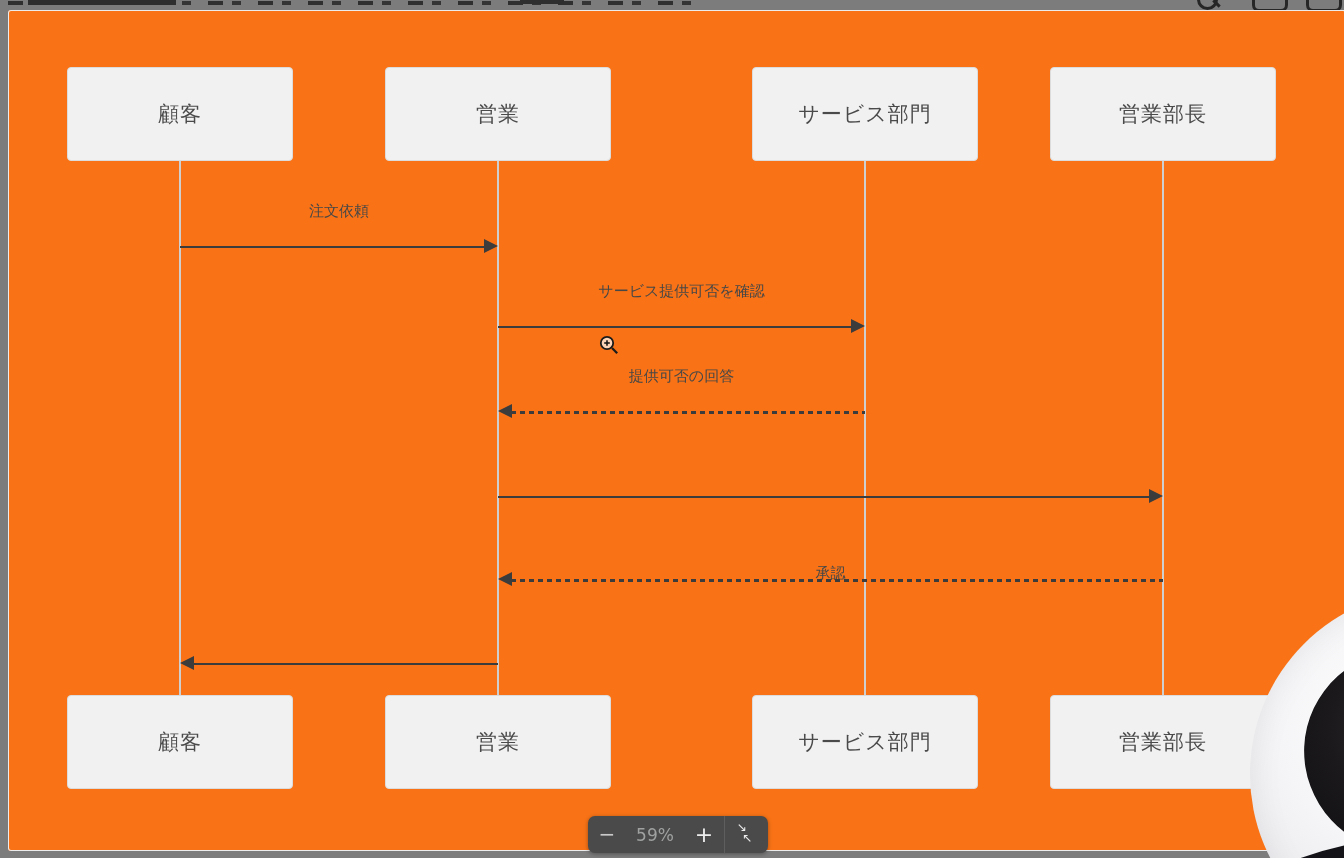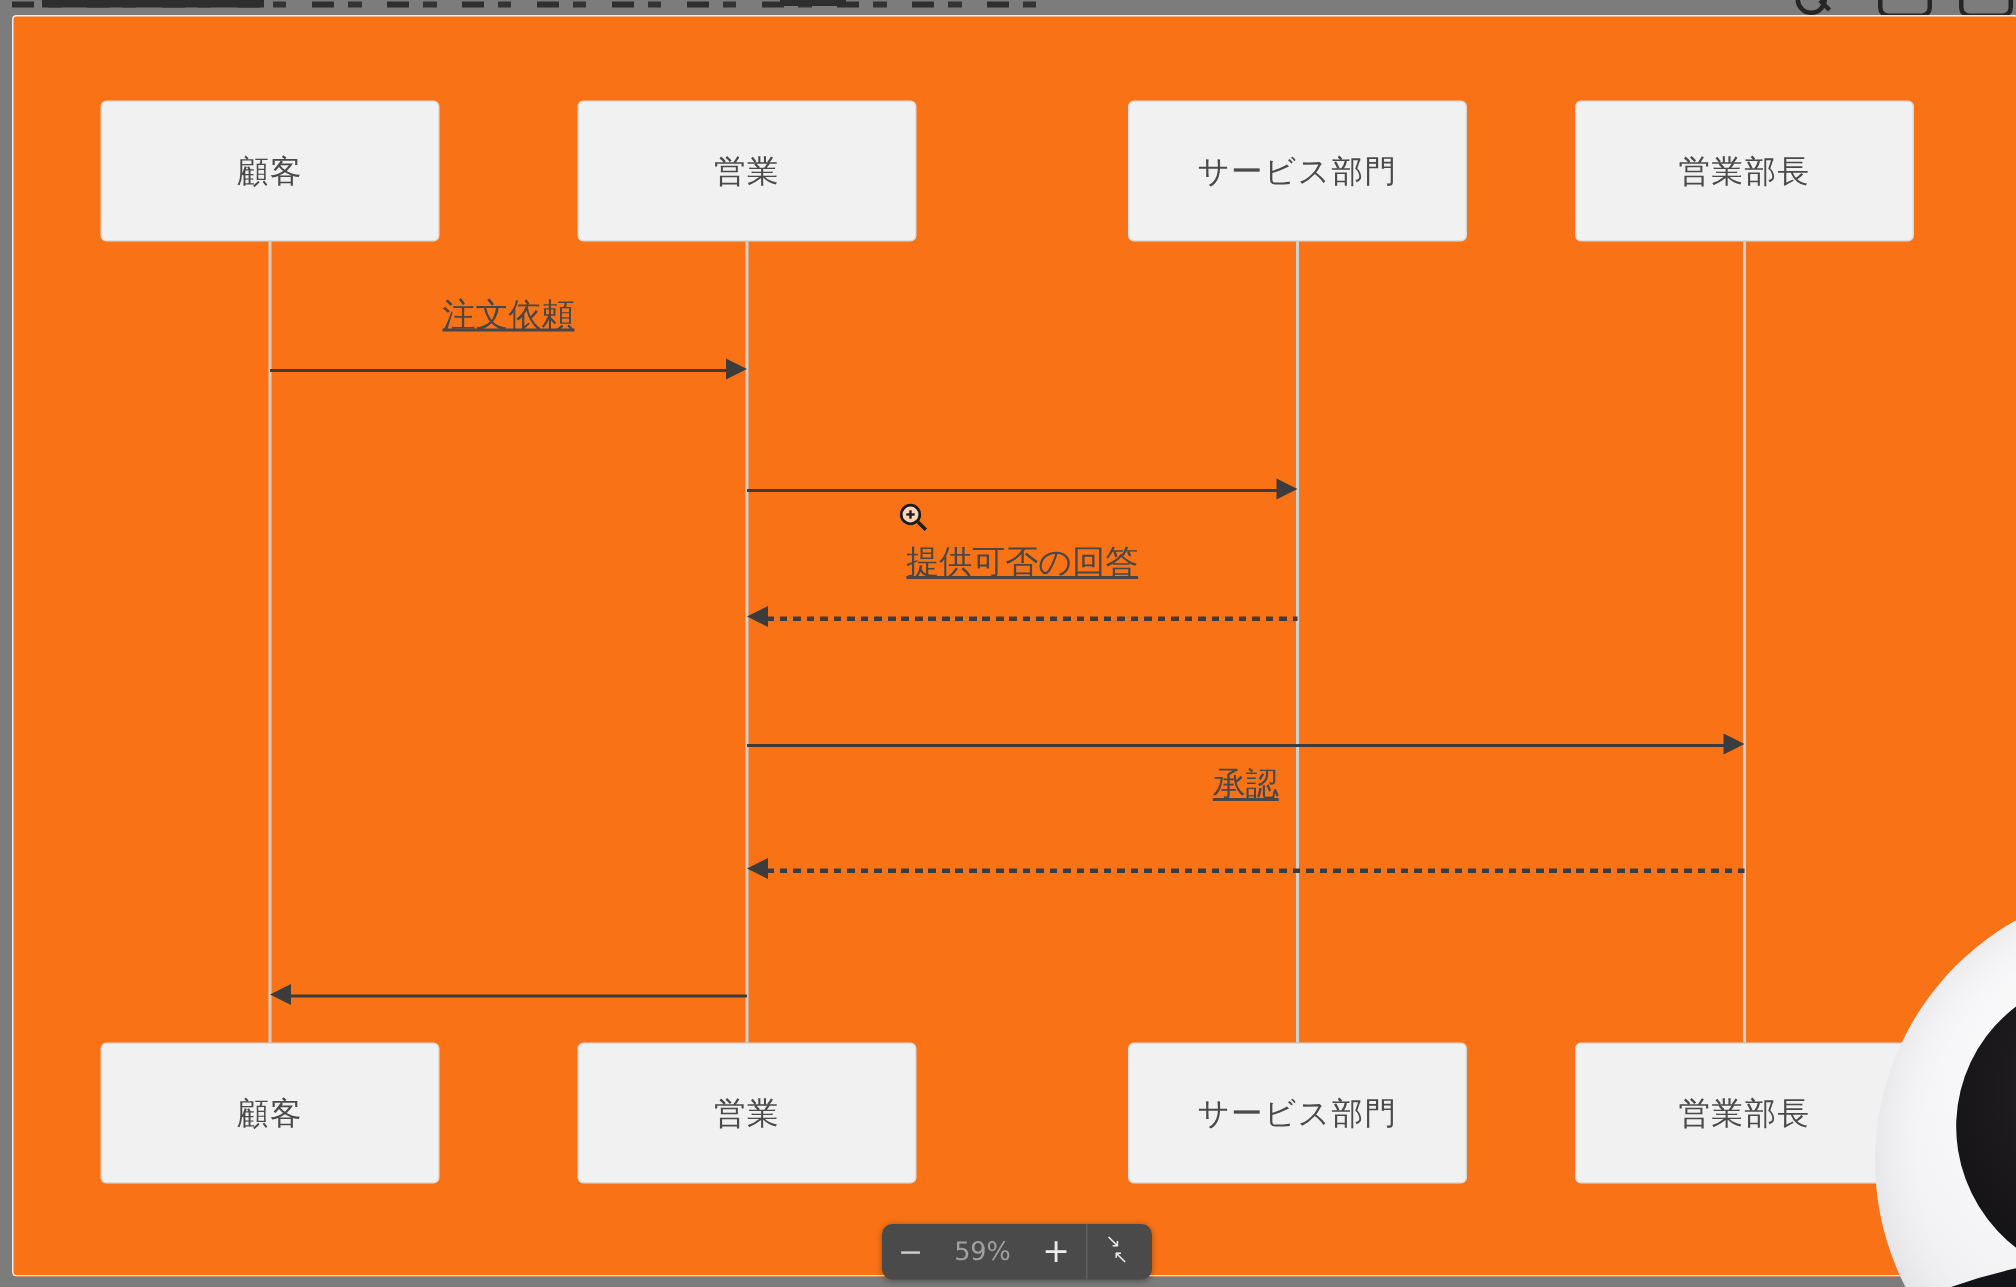--- a/index.html
+++ b/index.html
@@ -17,21 +17,21 @@
 
   
   .canvas{position:absolute;left:8px;top:10px;width:1322px;height:841px;background:#f97316;
           border-radius:3px;box-shadow:0 0 0 1px #ececec inset;padding-left:16px;}
 
   
   .actor-box{position:absolute;width:226px;height:94px;background:#f1f1f1;border:1px solid #dcdcdc;
              border-radius:4px;box-sizing:border-box;display:flex;align-items:center;justify-content:center;
              font-size:21px;color:#4a4a4a;letter-spacing:1px;}
   .lifeline{position:absolute;width:2px;background:#cfcfcf;}
-  .msg-label{position:absolute;transform:translateX(-50%);font-size:22px;line-height:28px;color:#474747;white-space:nowrap;text-decoration:underline;}
+  .msg-label{position:absolute;transform:translateX(-50%);font-size:15px;line-height:28px;color:#474747;white-space:nowrap;}
   .msg-line{position:absolute;height:2px;background:#3c3c3c;}
   .msg-line.dashed{height:3px;background:repeating-linear-gradient(90deg,#3c3c3c 0 5px,rgba(0,0,0,0) 5px 9px);}
   .arrow-head{position:absolute;width:0;height:0;border-top:7px solid transparent;border-bottom:7px solid transparent;}
   .arrow-head.right{border-left:14px solid #3c3c3c;}
   .arrow-head.left{border-right:14px solid #3c3c3c;}
 
   
   .zoom-toolbar{position:absolute;left:588px;top:816px;width:180px;height:37px;background:#4a4a4a;
                 border-radius:7px;display:flex;align-items:center;box-shadow:0 1px 4px rgba(0,0,0,.35);}
   .zt-btn{flex:0 0 auto;background:none;border:none;cursor:pointer;font-family:inherit;}
@@ -76,28 +76,29 @@
       <div class="actor-box" style="left: 377px; top: 685px;">営業</div>
       <div class="lifeline" style="left: 856px; top: 151px; height: 534px;"></div>
       <div class="actor-box" style="left: 744px; top: 57px;">サービス部門</div>
       <div class="actor-box" style="left: 744px; top: 685px;">サービス部門</div>
       <div class="lifeline" style="left: 1154px; top: 151px; height: 534px;"></div>
       <div class="actor-box" style="left: 1042px; top: 57px;">営業部長</div>
       <div class="actor-box" style="left: 1042px; top: 685px;">営業部長</div>
       <div class="msg-label" style="left: 331px; top: 187px;">注文依頼</div>
       <div class="msg-line" style="top: 236px; width: 305px; left: 172px;"></div>
       <div class="arrow-head right" style="top: 229px; left: 476px;"></div>
+      <div class="msg-label" style="left: 673.5px; top: 267px;">サービス提供可否を確認</div>
       <div class="msg-line" style="top: 316px; width: 354px; left: 490px;"></div>
       <div class="arrow-head right" style="top: 309px; left: 843px;"></div>
       <div class="msg-label" style="left: 673.5px; top: 352px;">提供可否の回答</div>
       <div class="msg-line dashed" style="top: 401px; width: 354px; left: 503px;"></div>
       <div class="arrow-head left" style="top: 394px; left: 490px;"></div>
       <div class="msg-line" style="top: 486px; width: 652px; left: 490px;"></div>
       <div class="arrow-head right" style="top: 479px; left: 1141px;"></div>
-      <div class="msg-label" style="left: 822.5px; top: 500px;">承認</div>
+      <div class="msg-label" style="left: 822.5px; top: 549px;">承認</div>
       <div class="msg-line dashed" style="top: 569px; width: 652px; left: 503px;"></div>
       <div class="arrow-head left" style="top: 562px; left: 490px;"></div>
       <div class="msg-line" style="top: 653px; width: 305px; left: 185px;"></div>
       <div class="arrow-head left" style="top: 646px; left: 172px;"></div>
     </div>
 
   <svg class="cursor" viewBox="0 0 24 24">
     <circle cx="9" cy="9" r="6.2" fill="rgba(252,252,252,0.7)" stroke="#1b1b1b" stroke-width="1.8"></circle>
     <line x1="9" y1="6.2" x2="9" y2="11.8" stroke="#1b1b1b" stroke-width="1.6"></line>
     <line x1="6.2" y1="9" x2="11.8" y2="9" stroke="#1b1b1b" stroke-width="1.6"></line>

